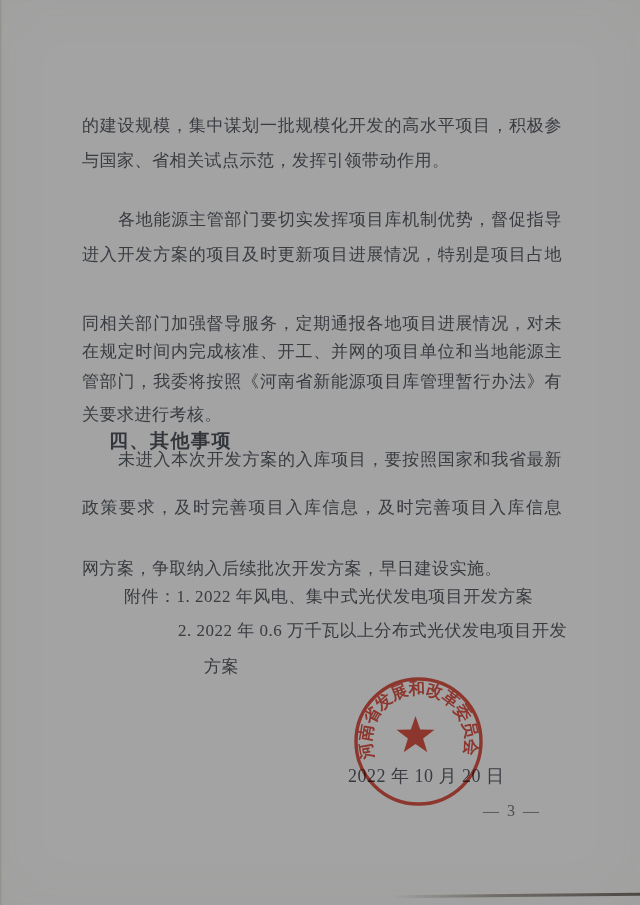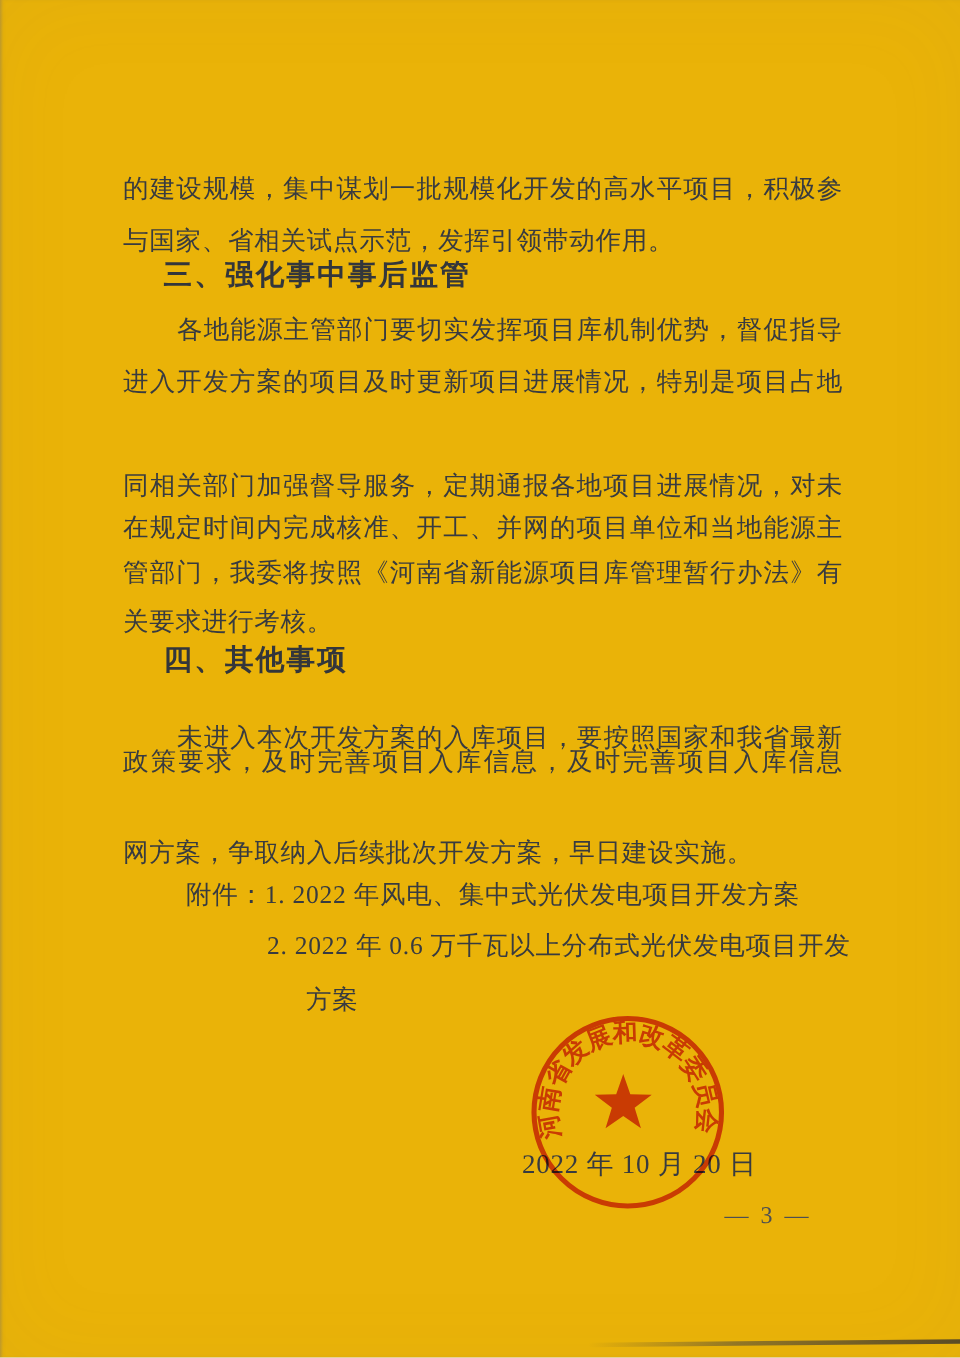--- a/index.html
+++ b/index.html
@@ -1,21 +1,21 @@
 <!DOCTYPE html>
 <html><head>
 <meta charset="utf-8">
 <title>Scanned Document</title>
 <style>
   html,body{margin:0;padding:0;background:#e8e8e8;}
   .page{
     position:relative;
     width:640px;height:905px;
     margin:0 auto;
-    background:#eab308;
+    background:#a3a3a3;
     overflow:hidden;
     font-family:"Liberation Serif","DejaVu Serif",serif;
     color:#383b40;
     box-shadow:inset 0 0 60px rgba(120,115,105,0.05), inset 2px 0 2px rgba(120,115,105,0.10);
   }
   .line{
     position:absolute;
     left:82px;width:480px;
     height:24px;line-height:24px;
     font-size:17px;
@@ -85,30 +85,29 @@
   }
 </style>
 </head>
 <body>
 
 <div class="page">
 
   <div class="line full" style="top:114px">的建设规模，集中谋划一批规模化开发的高水平项目，积极参</div>
   <div class="line" style="top:149px">与国家、省相关试点示范，发挥引领带动作用。</div>
 
-  <div class="heading" style="top:171px">三、强化事中事后监管</div>
   <div class="line full indent" style="top:208px">各地能源主管部门要切实发挥项目库机制优势，督促指导</div>
   <div class="line full" style="top:243px">进入开发方案的项目及时更新项目进展情况，特别是项目占地</div>
   <div class="line full" style="top:340px">在规定时间内完成核准、开工、并网的项目单位和当地能源主</div>
   <div class="line full" style="top:312px">同相关部门加强督导服务，定期通报各地项目进展情况，对未</div>
   <div class="line full" style="top:370px">管部门，我委将按照《河南省新能源项目库管理暂行办法》有</div>
   <div class="line" style="top:403px">关要求进行考核。</div>
 
   <div class="heading" style="top:428px">四、其他事项</div>
-  <div class="line full indent" style="top:480px">未进入本次开发方案的入库项目，要按照国家和我省最新</div>
+  <div class="line full indent" style="top:448px">未进入本次开发方案的入库项目，要按照国家和我省最新</div>
   <div class="line full" style="top:496px">政策要求，及时完善项目入库信息，及时完善项目入库信息</div>
   <div class="line" style="top:557px">网方案，争取纳入后续批次开发方案，早日建设实施。</div>
 
   <div class="attach" style="left:112px;top:585px">附件：1. 2022 年风电、集中式光伏发电项目开发方案</div>
   <div class="attach" style="left:166px;top:619px">2. 2022 年 0.6 万千瓦以上分布式光伏发电项目开发</div>
   <div class="attach" style="left:192px;top:655px">方案</div>
 
   <div class="date-line">2022 年 10 月 20 日</div>
 
   <div class="seal">

